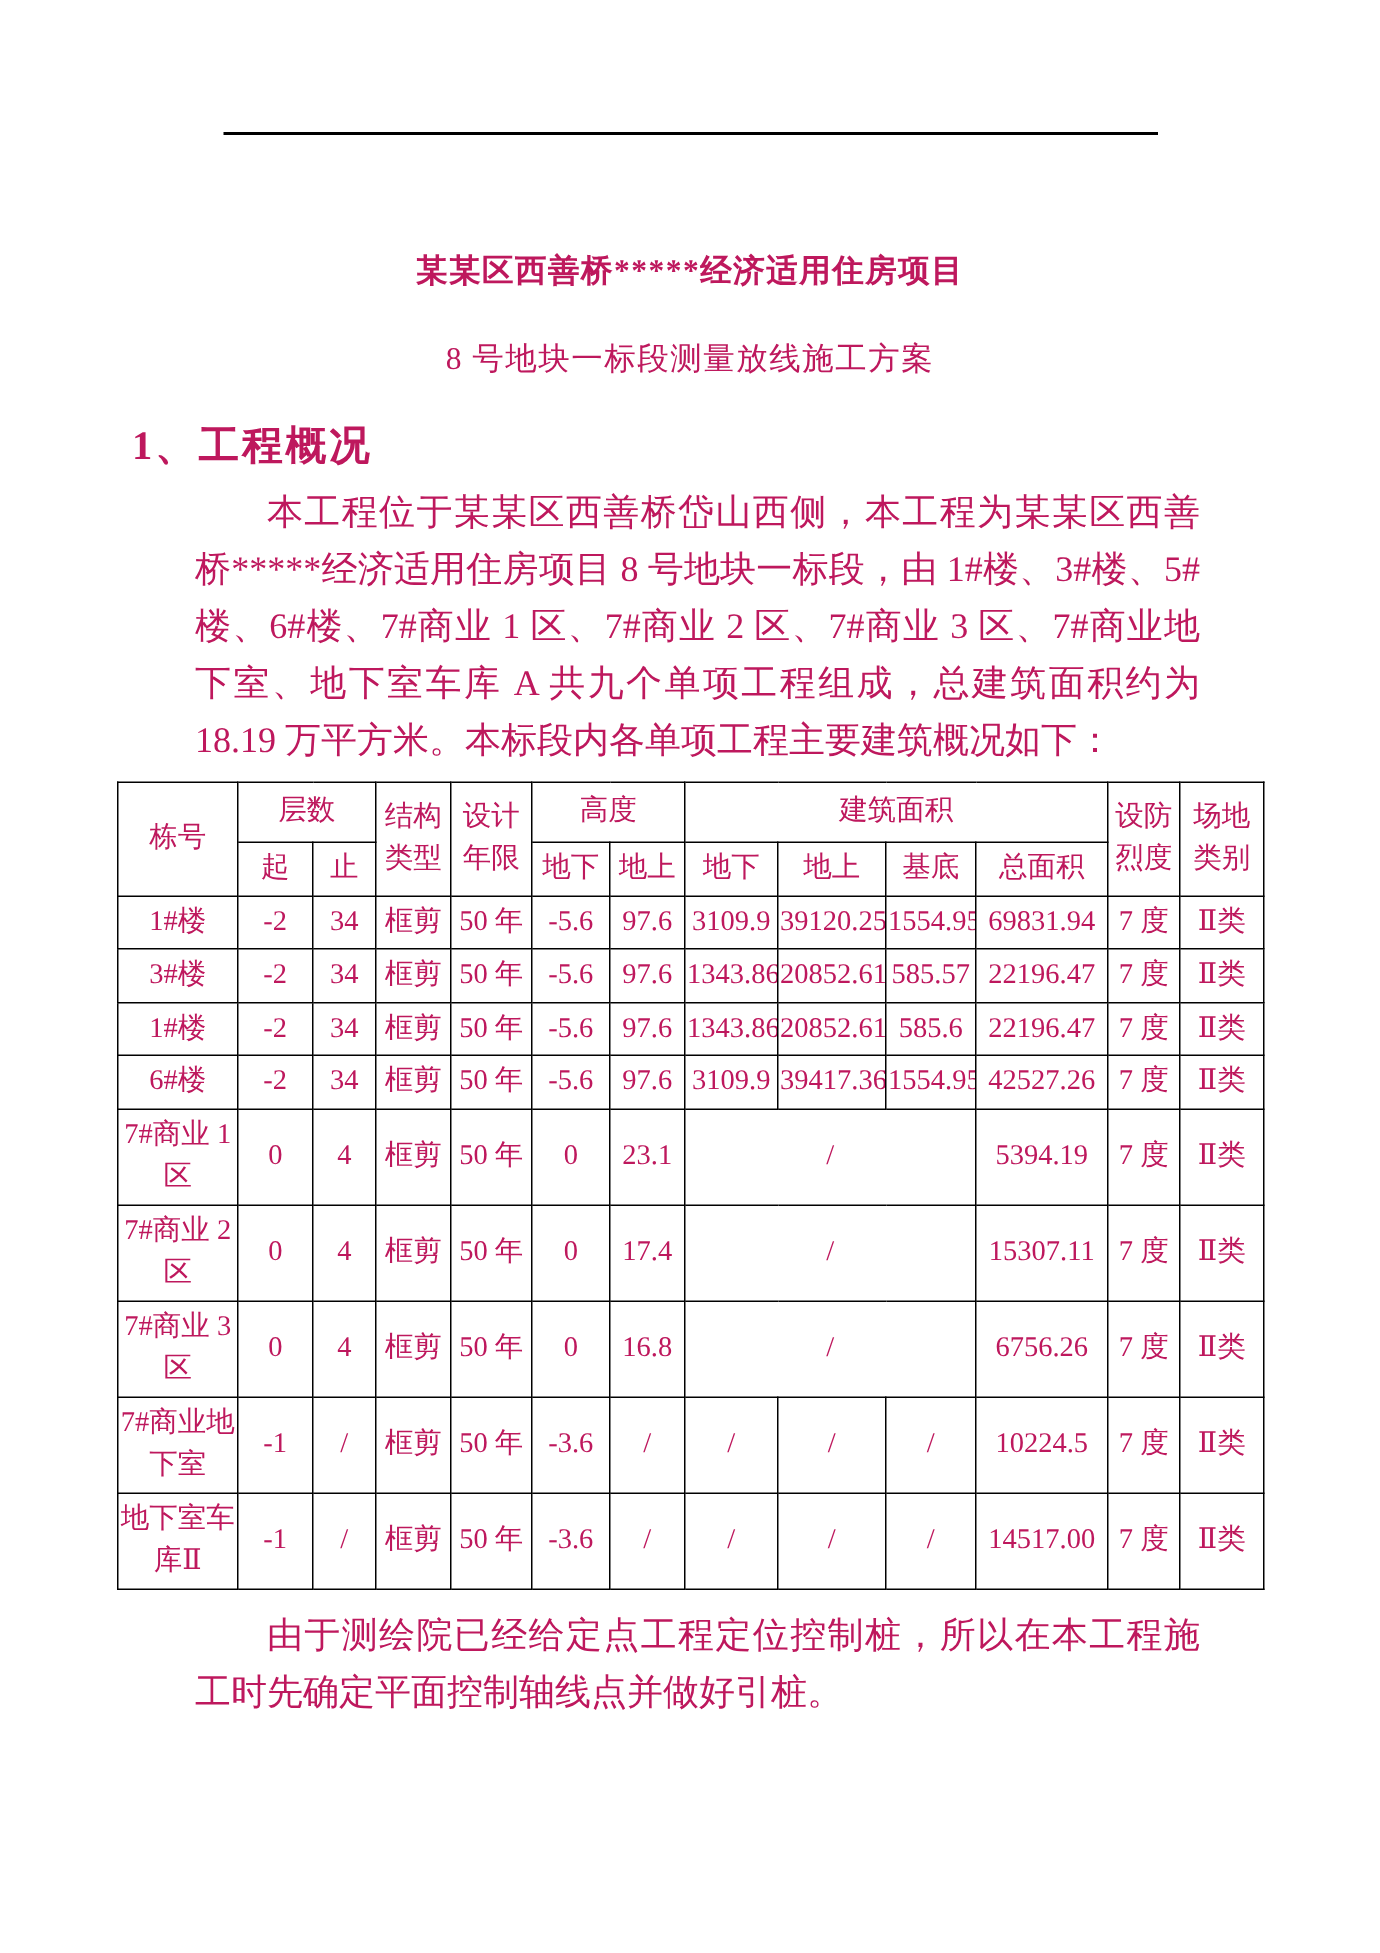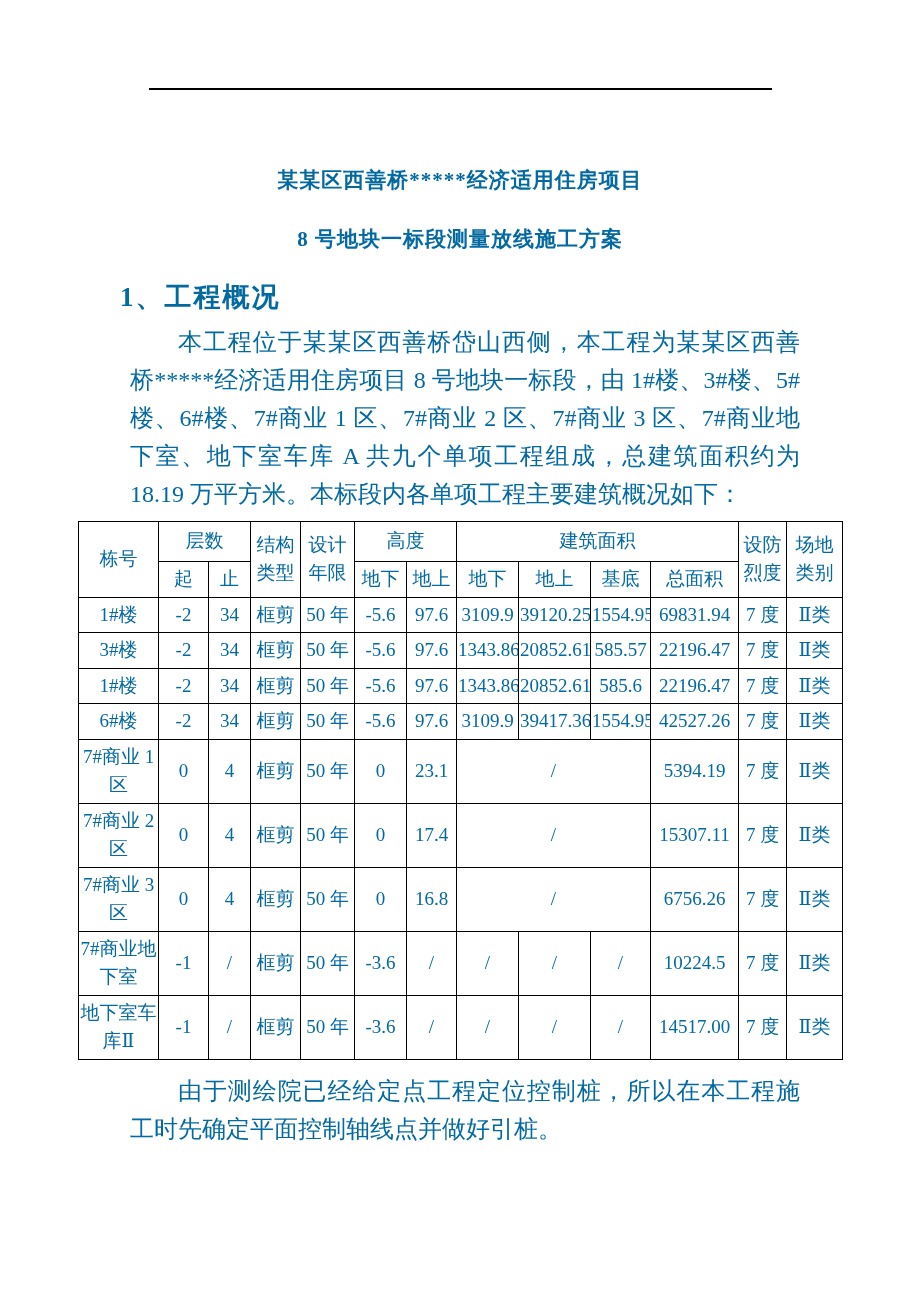--- a/index.html
+++ b/index.html
@@ -2,21 +2,21 @@
 <html><head>
 <meta charset="utf-8">
 <style>
   * { margin: 0; padding: 0; box-sizing: border-box; }
   html, body { background: #ffffff; }
   .page {
     position: relative;
     width: 920px;
     height: 1302px;
     background: #ffffff;
-    color: #0369a1;
+    color: #be185d;
     font-family: "Liberation Serif", "DejaVu Serif", serif;
     overflow: hidden;
     margin: 0 auto;
   }
   .header-rule {
     position: absolute;
     top: 88px;
     left: 149px;
     width: 623px;
     border-top: 2px solid #000;
@@ -24,26 +24,26 @@
   .content { padding-top: 166px; }
   .doc-title {
     text-align: center;
     font-size: 21px;
     font-weight: bold;
     letter-spacing: 1px;
   }
   .doc-subtitle {
     text-align: center;
     font-size: 21px;
-    font-weight: bold;
+    font-weight: normal;
     letter-spacing: 1px;
     margin-top: 31px;
   }
   .h1 {
-    margin: 26px 0 8px 120px;
+    margin: 26px 0 8px 88px;
     font-size: 27px;
     font-weight: bold;
     letter-spacing: 2px;
   }
   .para {
     margin: 4px 120px 0 130px;
     font-size: 24px;
     line-height: 38px;
     text-indent: 2em;
     text-align: justify;

